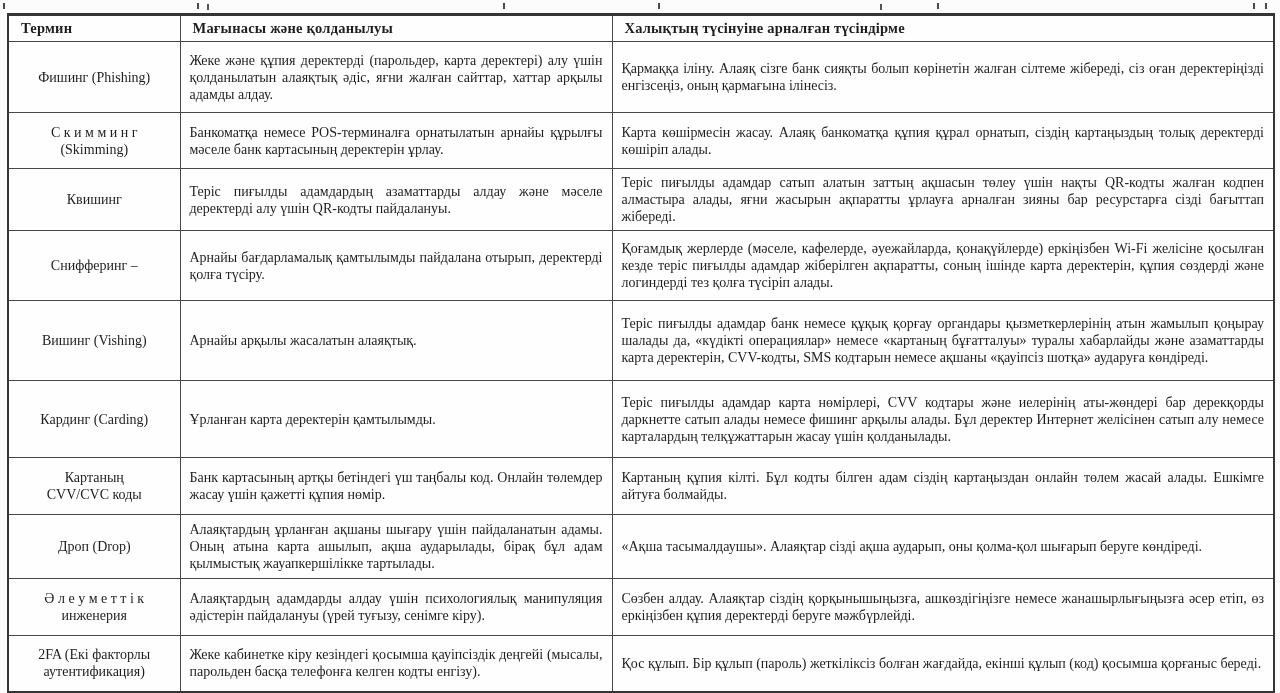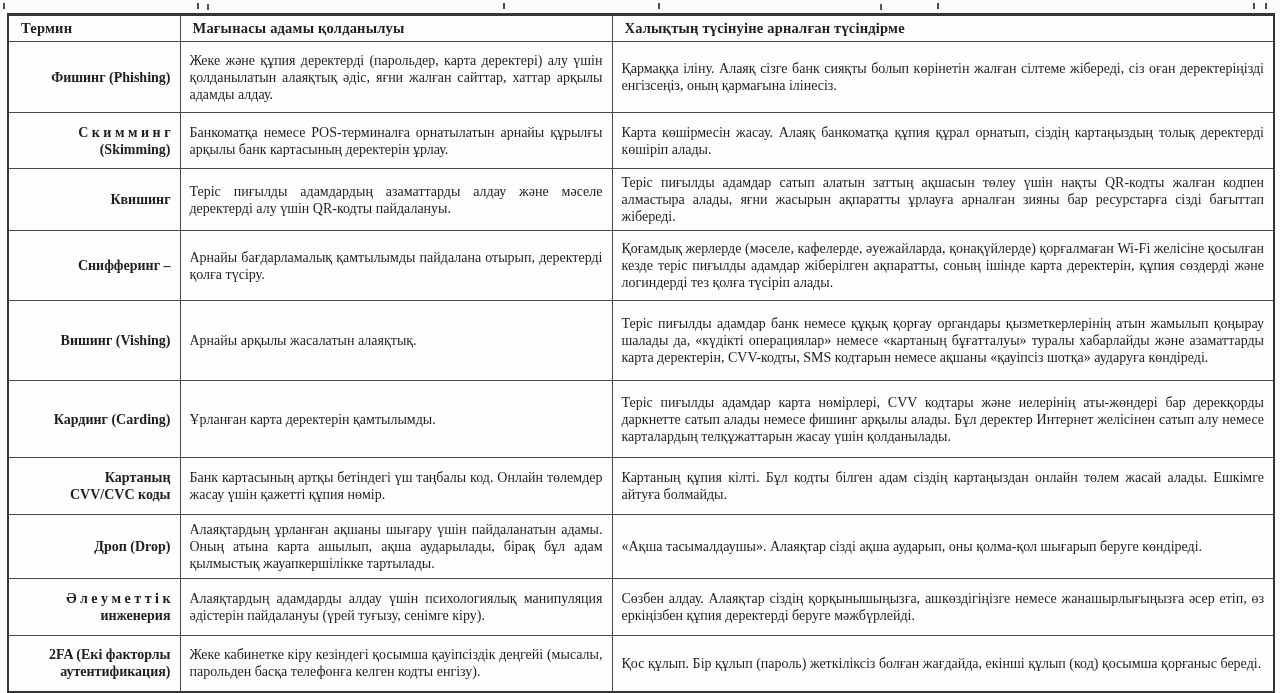--- a/index.html
+++ b/index.html
@@ -50,25 +50,25 @@
     font-weight: bold;
     padding: 4px 8px 4px 12px;
     letter-spacing: 0.2px;
   }
   table.terms td {
     font-size: 14px;
     line-height: 17px;
     padding: 4px 9px;
   }
   td.term {
-    font-weight: bold;
+    font-weight: normal;
     font-size: 14.2px;
     line-height: 18px;
     padding-left: 11px;
-    text-align: right;
+    text-align: center;
   }
   td.meaning, td.explanation {
     text-align: justify;
     text-justify: inter-word;
   }
   thead tr { height: 27px; }
   tbody tr:nth-child(1)  { height: 71px; }
   tbody tr:nth-child(2)  { height: 56px; }
   tbody tr:nth-child(3)  { height: 62px; }
   tbody tr:nth-child(4)  { height: 70px; }
@@ -86,44 +86,44 @@
   <div class="frag"></div>
   <table class="terms">
     <colgroup>
       <col style="width:172px">
       <col style="width:432px">
       <col style="width:662px">
     </colgroup>
     <thead>
       <tr>
           <th>Термин</th>
-          <th>Мағынасы адамы қолданылуы</th>
+          <th>Мағынасы және қолданылуы</th>
           <th>Халықтың түсінуіне арналған түсіндірме</th>
         </tr>
     </thead>
     <tbody>
         <tr>
           <td class="term">Фишинг (Phishing)</td>
           <td class="meaning">Жеке және құпия деректерді (парольдер, карта деректері) алу үшін қолданылатын алаяқтық әдіс, яғни жалған сайттар, хаттар арқылы адамды алдау.</td>
           <td class="explanation">Қармаққа іліну. Алаяқ сізге банк сияқты болып көрінетін жалған сілтеме жібереді, сіз оған деректеріңізді енгізсеңіз, оның қармағына ілінесіз.</td>
         </tr>
         <tr>
           <td class="term">С к и м м и н г<br>(Skimming)</td>
-          <td class="meaning">Банкоматқа немесе POS-терминалға орнатылатын арнайы құрылғы арқылы банк картасының деректерін ұрлау.</td>
+          <td class="meaning">Банкоматқа немесе POS-терминалға орнатылатын арнайы құрылғы мәселе банк картасының деректерін ұрлау.</td>
           <td class="explanation">Карта көшірмесін жасау. Алаяқ банкоматқа құпия құрал орнатып, сіздің картаңыздың толық деректерді көшіріп алады.</td>
         </tr>
         <tr>
           <td class="term">Квишинг</td>
           <td class="meaning">Теріс пиғылды адамдардың азаматтарды алдау және мәселе деректерді алу үшін QR-кодты пайдалануы.</td>
           <td class="explanation">Теріс пиғылды адамдар сатып алатын заттың ақшасын төлеу үшін нақты QR-кодты жалған кодпен алмастыра алады, яғни жасырын ақпаратты ұрлауға арналған зияны бар ресурстарға сізді бағыттап жібереді.</td>
         </tr>
         <tr>
           <td class="term">Снифферинг –</td>
           <td class="meaning">Арнайы бағдарламалық қамтылымды пайдалана отырып, деректерді қолға түсіру.</td>
-          <td class="explanation">Қоғамдық жерлерде (мәселе, кафелерде, әуежайларда, қонақүйлерде) қорғалмаған Wi-Fi желісіне қосылған кезде теріс пиғылды адамдар жіберілген ақпаратты, соның ішінде карта деректерін, құпия сөздерді және логиндерді тез қолға түсіріп алады.</td>
+          <td class="explanation">Қоғамдық жерлерде (мәселе, кафелерде, әуежайларда, қонақүйлерде) еркіңізбен Wi-Fi желісіне қосылған кезде теріс пиғылды адамдар жіберілген ақпаратты, соның ішінде карта деректерін, құпия сөздерді және логиндерді тез қолға түсіріп алады.</td>
         </tr>
         <tr>
           <td class="term">Вишинг (Vishing)</td>
           <td class="meaning">Арнайы арқылы жасалатын алаяқтық.</td>
           <td class="explanation">Теріс пиғылды адамдар банк немесе құқық қорғау органдары қызметкерлерінің атын жамылып қоңырау шалады да, «күдікті операциялар» немесе «картаның бұғатталуы» туралы хабарлайды және азаматтарды карта деректерін, CVV-кодты, SMS кодтарын немесе ақшаны «қауіпсіз шотқа» аударуға көндіреді.</td>
         </tr>
         <tr>
           <td class="term">Кардинг (Carding)</td>
           <td class="meaning">Ұрланған карта деректерін қамтылымды.</td>
           <td class="explanation">Теріс пиғылды адамдар карта нөмірлері, CVV кодтары және иелерінің аты-жөндері бар дерекқорды даркнетте сатып алады немесе фишинг арқылы алады. Бұл деректер Интернет желісінен сатып алу немесе карталардың телқұжаттарын жасау үшін қолданылады.</td>

